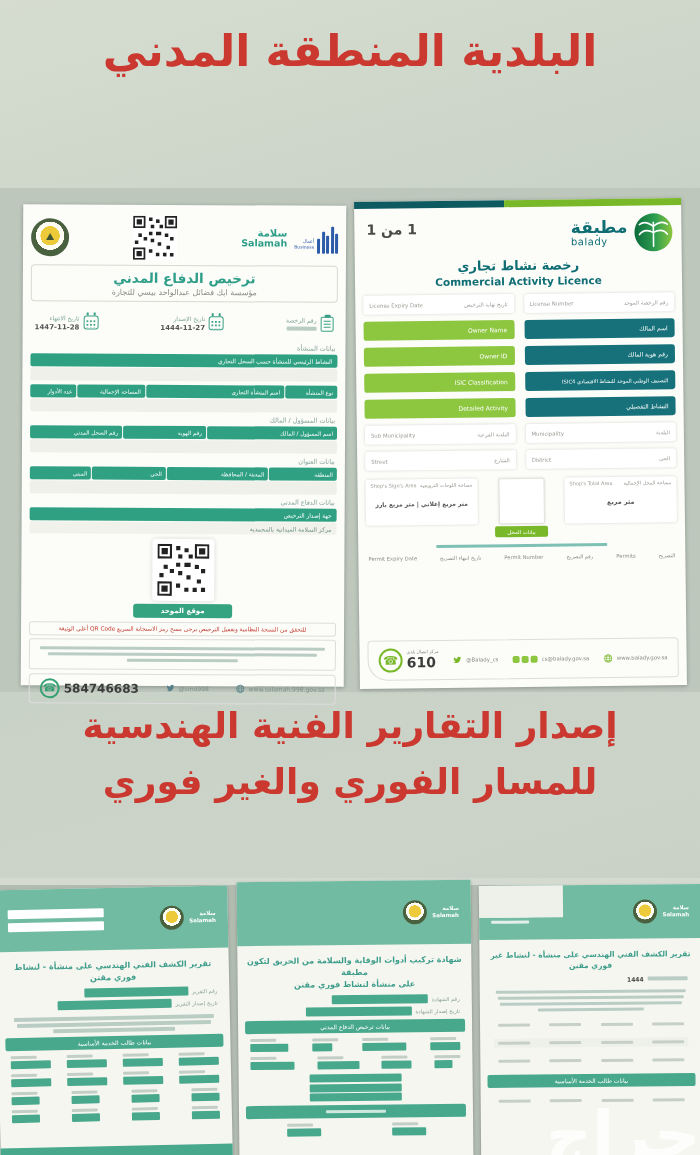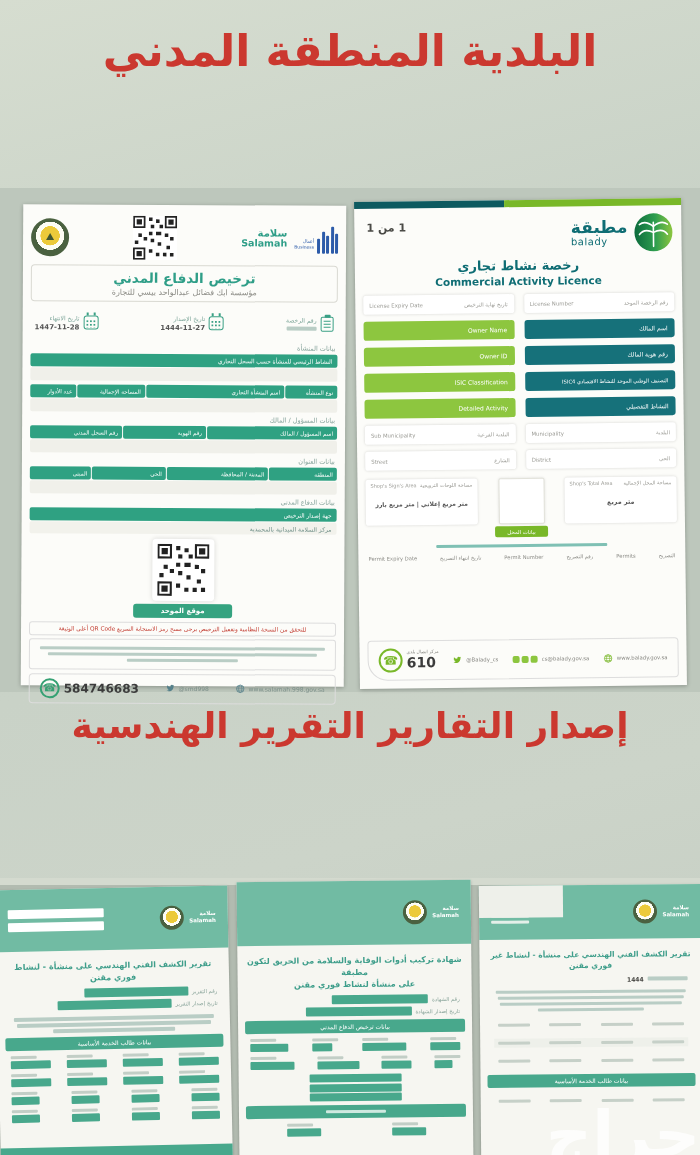--- a/index.html
+++ b/index.html
@@ -80,21 +80,21 @@
   .ring-cd{width:20px;height:20px;border:2px solid #35a173;color:#35a173;font-size:11px;}
   .phone-num-cd{font-size:12px;font-weight:700;color:#3c3c3c;}
   .mini-ico{width:9px;height:9px;color:#55808a;}
 
   
   .by-card{left:357px;top:200px;width:327px;height:487px;transform:rotate(-.7deg);padding:0 8px 8px;}
   .by-strip{position:absolute;top:0;left:0;right:0;height:7px;display:flex;}
   .by-strip .s1{width:46%;background:#0d5a60;}
   .by-strip .s2{flex:1;background:#79b829;}
   .by-head{display:flex;justify-content:space-between;align-items:flex-start;padding-top:14px;height:56px;}
-  .by-page{font-size:11px;font-weight:700;color:#4a4a46;margin-top:6px;margin-left:4px;}
+  .by-page{font-size:14px;font-weight:700;color:#4a4a46;margin-top:6px;margin-left:4px;}
   .by-logo{display:flex;align-items:center;gap:6px;}
   .by-name{text-align:left;color:#0f6d74;line-height:1;}
   .by-ar{font-size:17px;font-weight:700;}
   .by-en{font-size:10px;margin-top:1px;letter-spacing:.5px;}
   .by-circle svg{display:block;}
   .by-titles{text-align:center;margin-top:2px;}
   .by-t-ar{color:#0f6d74;font-weight:700;font-size:13px;}
   .by-t-en{color:#0f6d74;font-weight:700;font-size:10.5px;margin-top:2px;}
 
   .wrow{display:flex;direction:rtl;gap:10px;margin-top:7px;}
@@ -523,21 +523,22 @@
             <circle cx="6" cy="6" r="5" fill="none" stroke="currentColor"></circle>
             <ellipse cx="6" cy="6" rx="2.2" ry="5" fill="none" stroke="currentColor" stroke-width=".8"></ellipse>
             <path d="M1 6h10M1.8 3.2h8.4M1.8 8.8h8.4" stroke="currentColor" stroke-width=".8" fill="none"></path>
           </svg>
         <span>www.balady.gov.sa</span>
       </div>
     </div>
   </section>
 
   <div class="mid-text rtl">
-    <div class="mid-l1">إصدار التقارير التقرير الهندسية</div>
+    <div class="mid-l1">إصدار التقارير الفنية الهندسية</div>
+    <div class="mid-l2">للمسار الفوري والغير فوري</div>
   </div>
 
   <div class="bstrip">
 
     <div class="bdoc bdoc1">
       <div class="bhead bh1">
         <div class="bhead-fields">
             <i class="wbar"></i>
             <i class="wbar"></i>
           </div>

